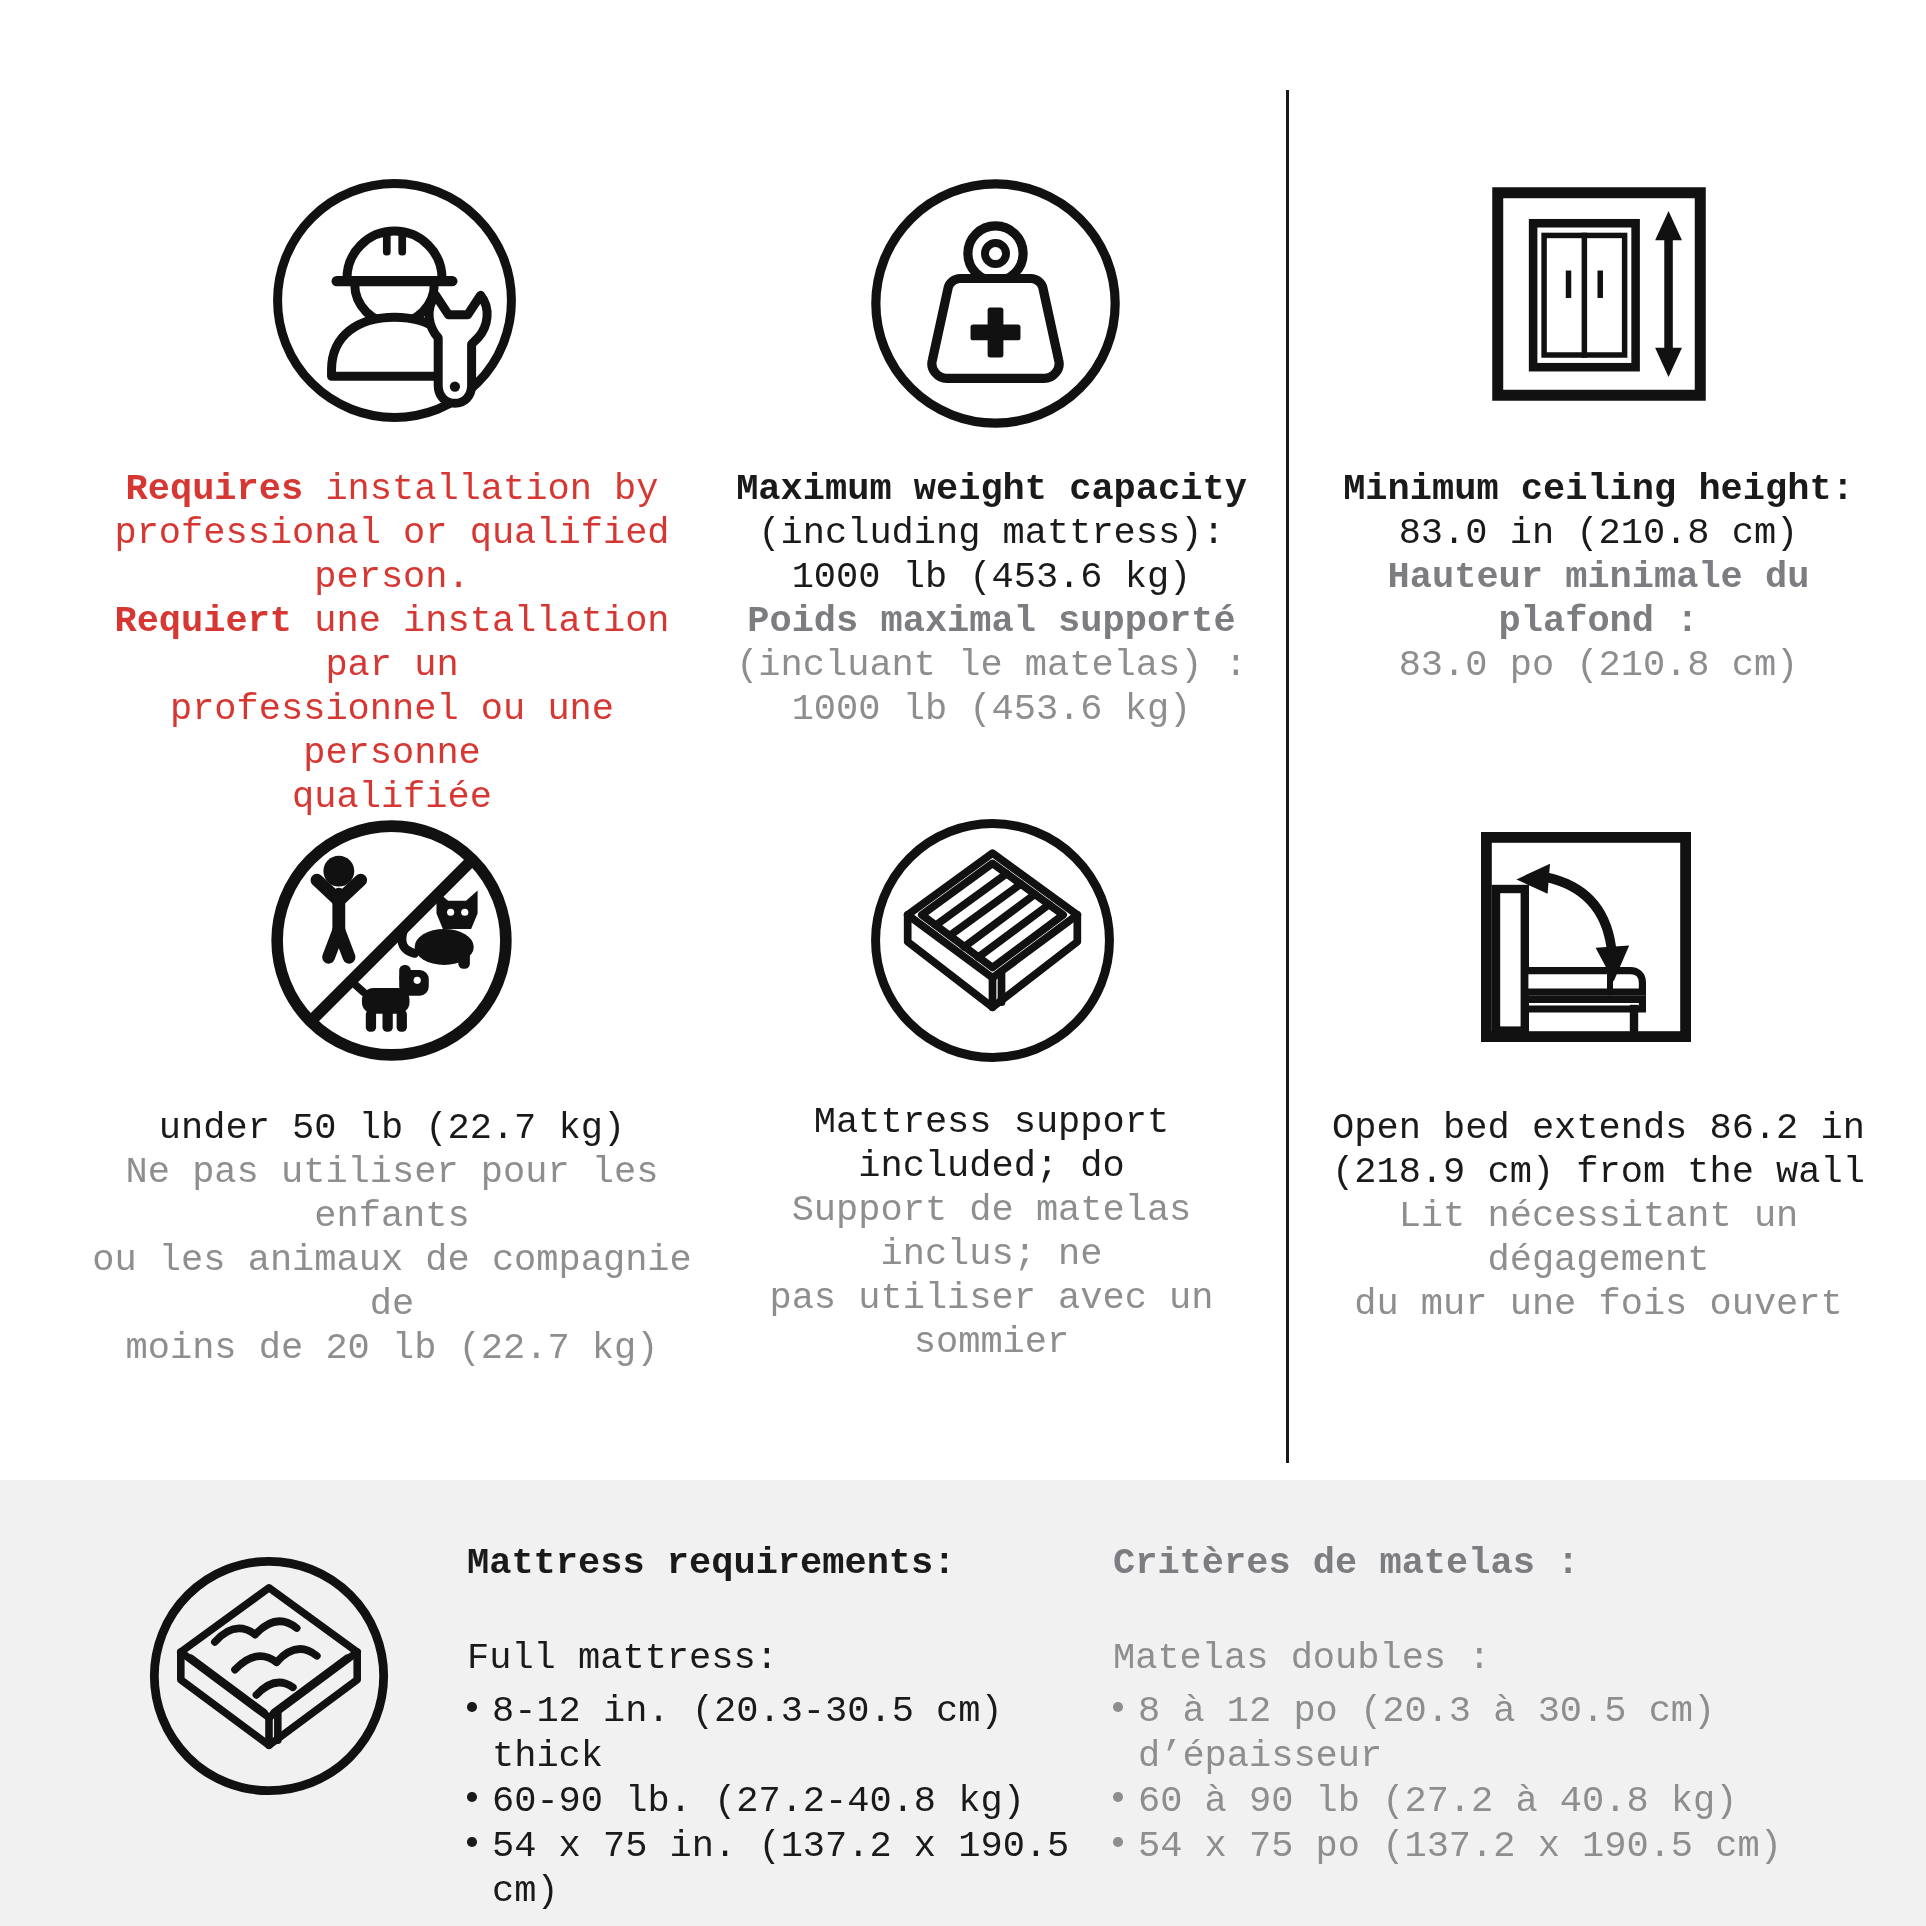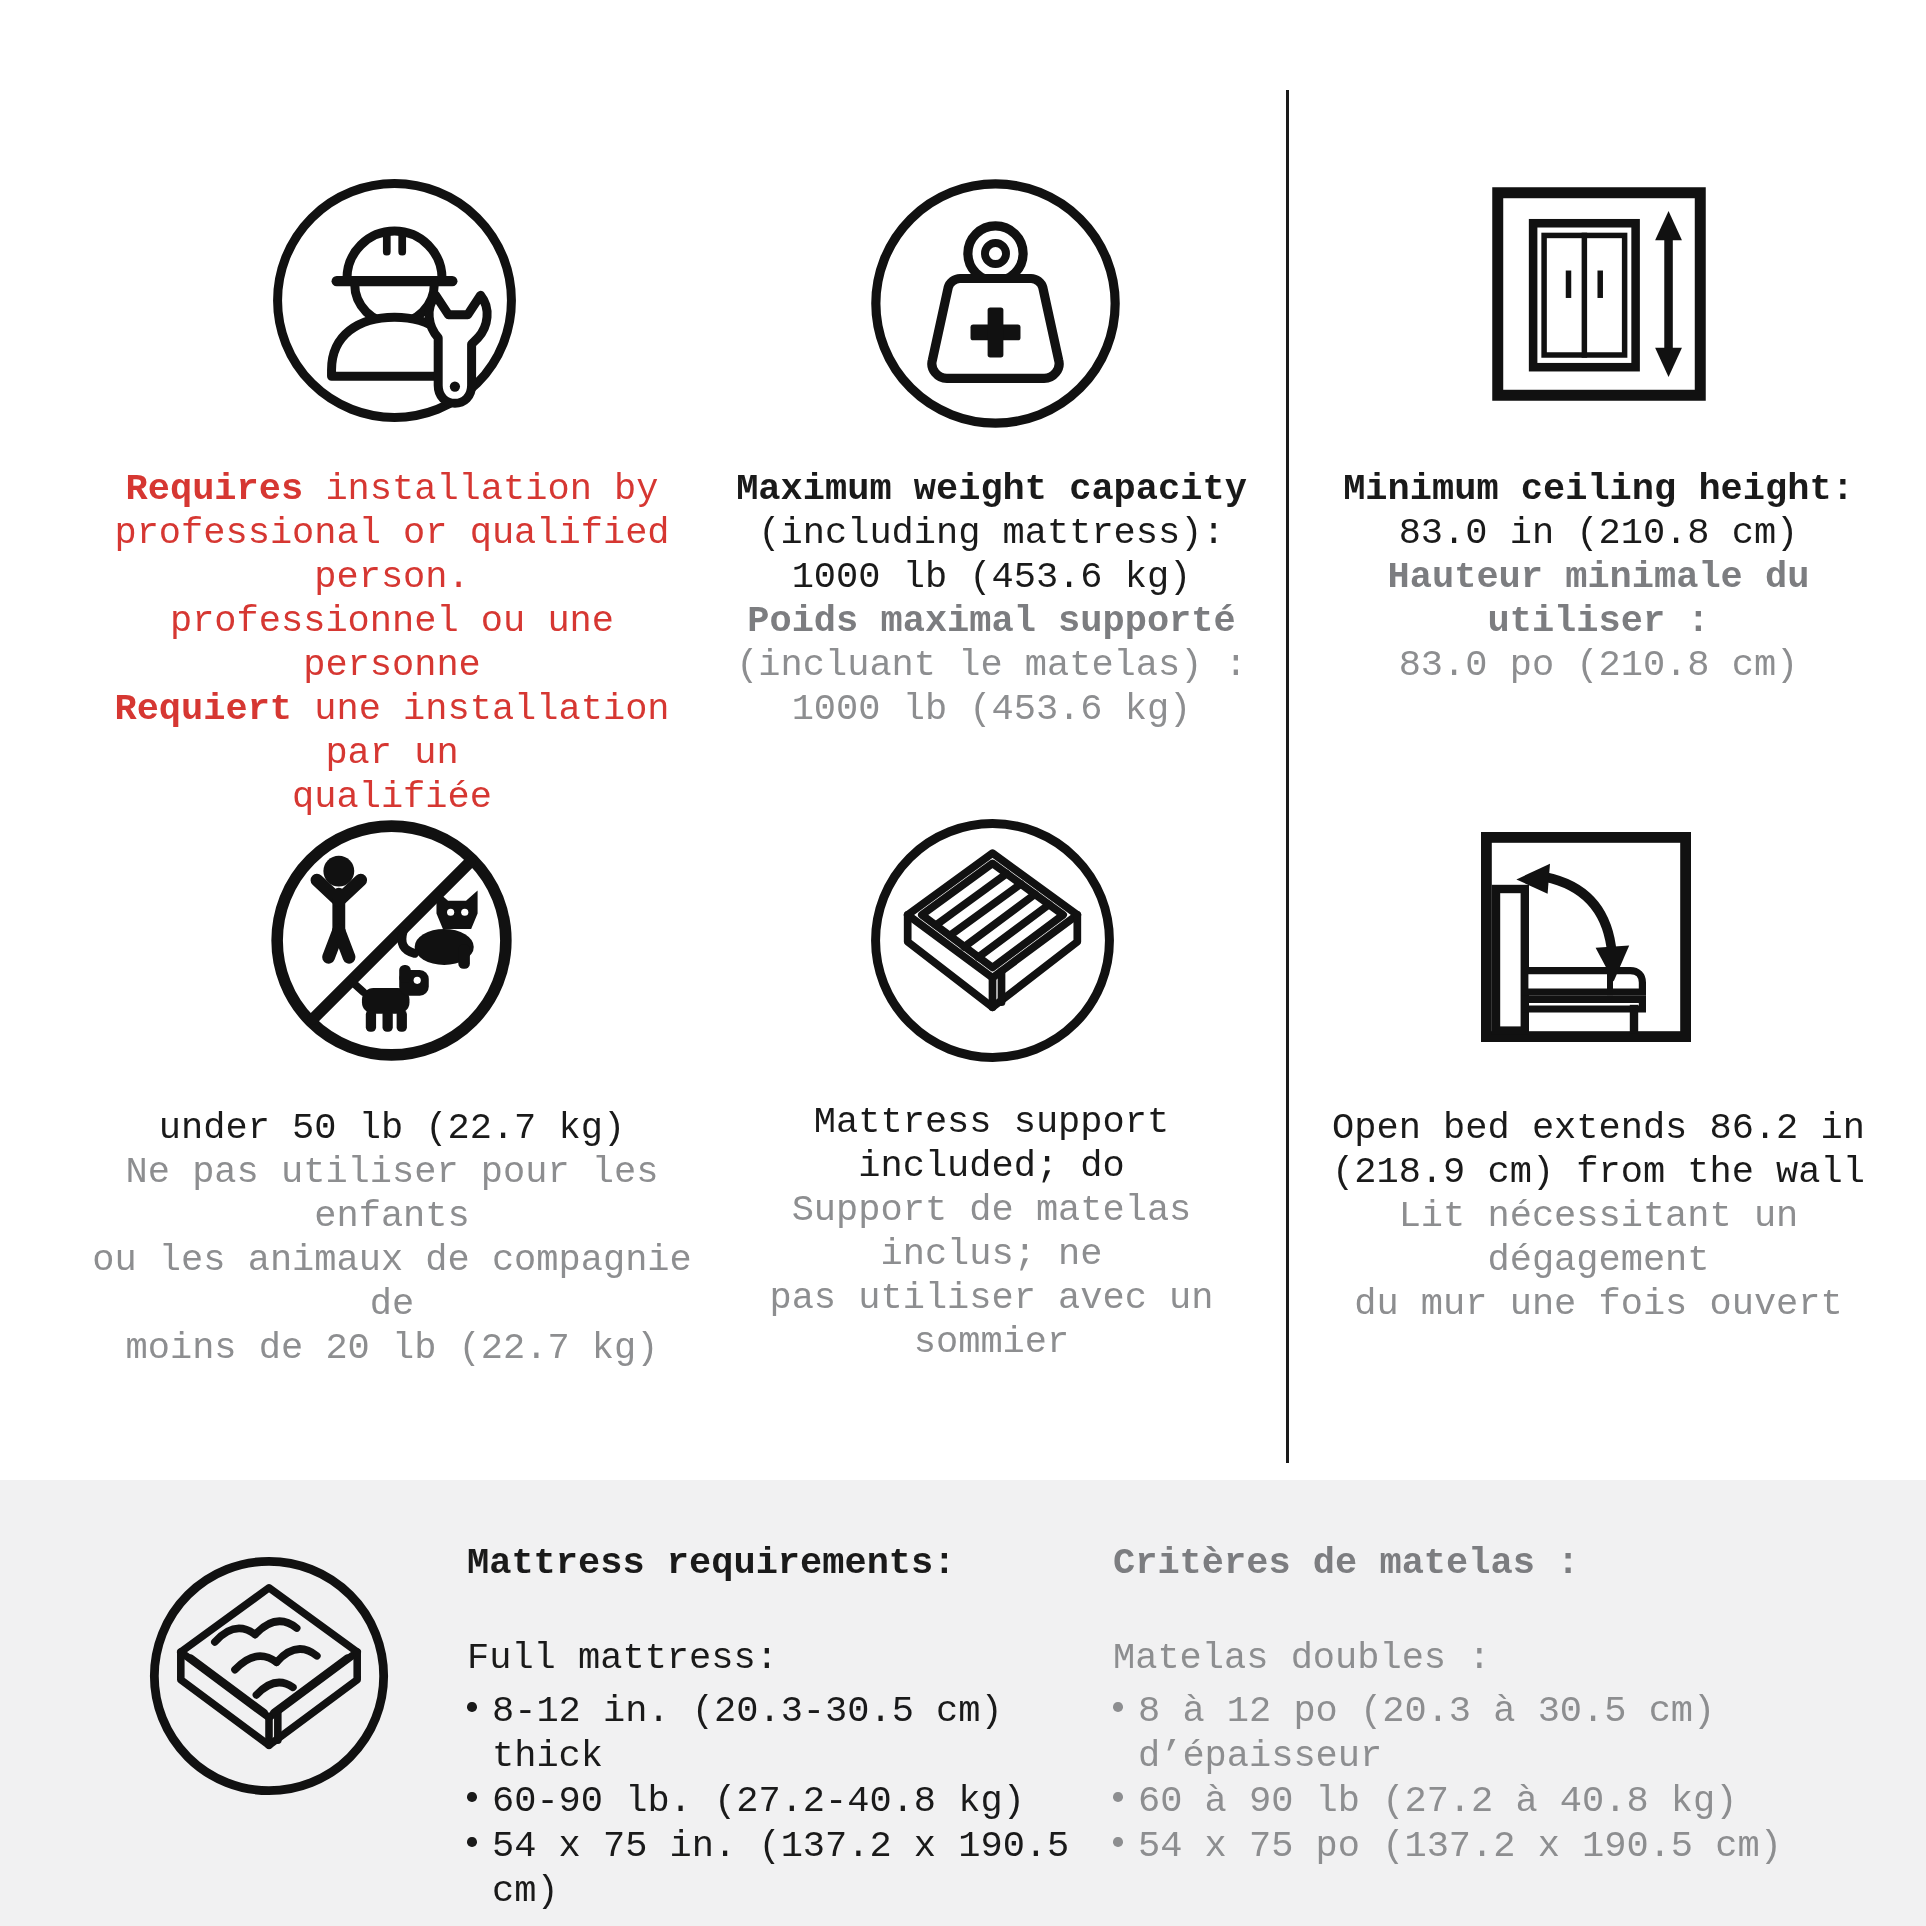--- a/index.html
+++ b/index.html
@@ -76,38 +76,38 @@
       <line x1="101" y1="83" x2="101" y2="101" stroke-width="4.5"></line>
       <line x1="157" y1="54" x2="157" y2="146" stroke-width="7"></line>
       <polygon points="157,32 146,56 168,56" fill="#111111" stroke="none"></polygon>
       <polygon points="157,168 146,144 168,144" fill="#111111" stroke="none"></polygon>
     </svg>
   </div>
 
   <div class="txt red" style="left:71px; top:467px; width:642px;">
     <div><span class="b">Requires</span><span> installation by</span></div>
     <div>professional or qualified person.</div>
+    <div><span class="b">Requiert</span><span> une installation par un</span></div>
     <div>professionnel ou une personne</div>
-    <div><span class="b">Requiert</span><span> une installation par un</span></div>
     <div>qualifiée</div>
   </div>
 
   <div class="txt" style="left:706px; top:467px; width:571px;">
     <div class="b">Maximum weight capacity</div>
     <div>(including mattress):</div>
     <div>1000 lb (453.6 kg)</div>
     <div class="frb">Poids maximal supporté</div>
     <div class="fr">(incluant le matelas) :</div>
     <div class="fr">1000 lb (453.6 kg)</div>
   </div>
 
   <div class="txt" style="left:1303px; top:467px; width:591px;">
     <div class="b">Minimum ceiling height:</div>
     <div>83.0 in (210.8 cm)</div>
-    <div class="frb">Hauteur minimale du utiliser :</div>
+    <div class="frb">Hauteur minimale du plafond :</div>
     <div class="fr">83.0 po (210.8 cm)</div>
   </div>
 
   <div class="icon" style="left:263px; top:812px;">
     <svg width="257" height="257" viewBox="0 0 200 200" fill="none" stroke="#111111" stroke-linecap="round" stroke-linejoin="round">
       <circle cx="100" cy="100" r="89" stroke-width="9"></circle>
       <line x1="39" y1="161" x2="161" y2="39" stroke-width="9"></line>
       <circle cx="59" cy="46" r="12" fill="#111111" stroke="none"></circle>
       <g stroke-width="10">
         <path d="M59,64 V92"></path>

